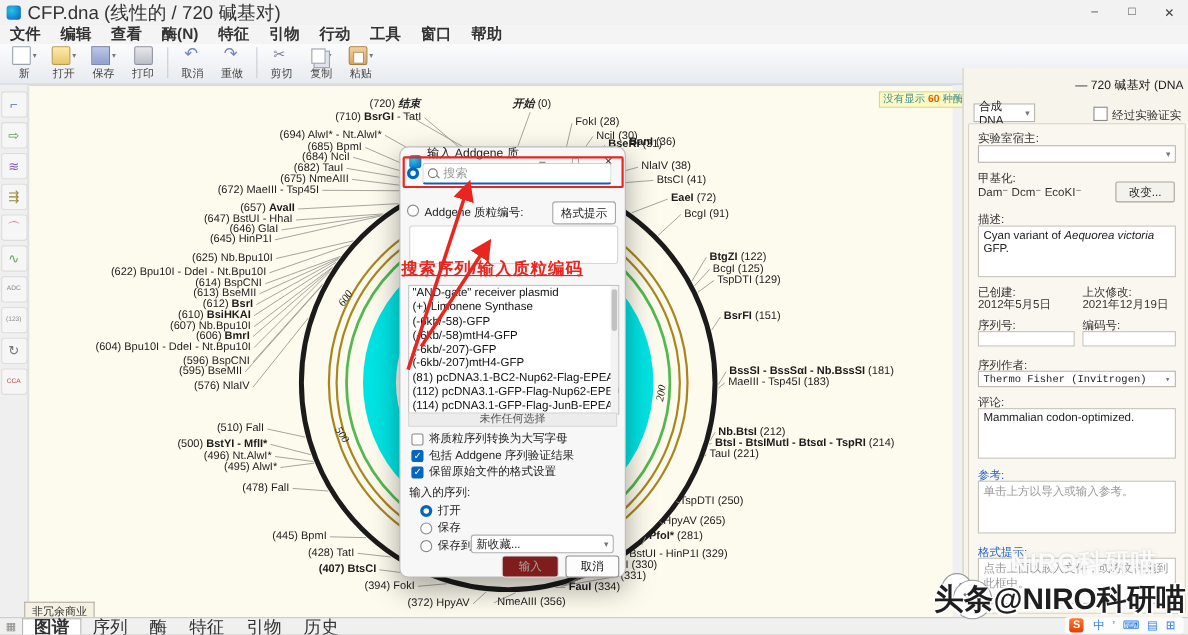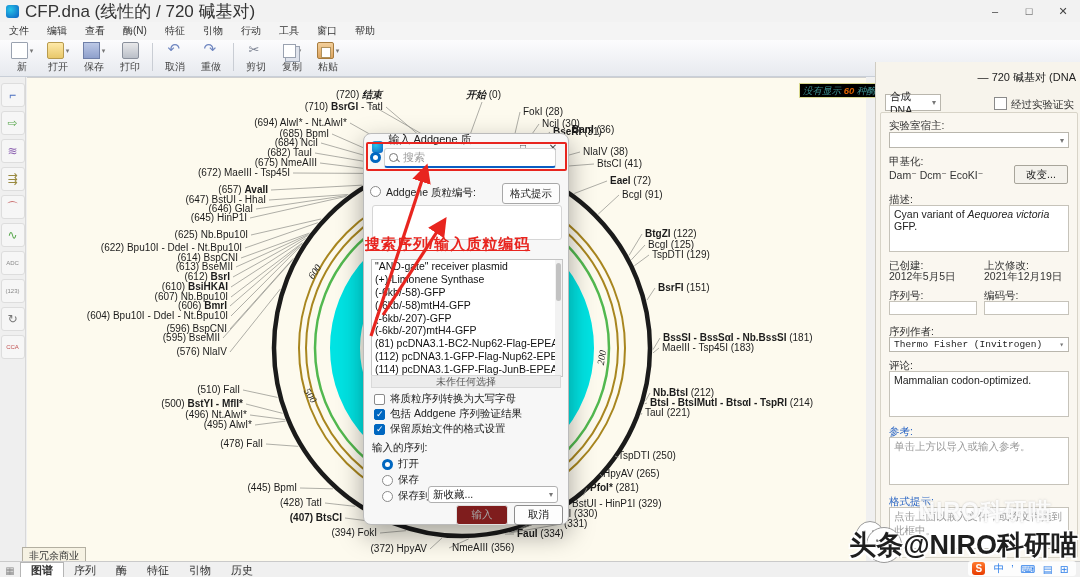--- a/index.html
+++ b/index.html
@@ -9,21 +9,21 @@
   .titlebar{position:absolute;left:0;top:0;width:100%;height:22px;background:#f2f2f2;
             display:flex;align-items:center;border-bottom:1px solid #e3e3e3;}
   .appicon{width:13px;height:13px;margin:0 6px;border-radius:3px;
            background:radial-gradient(circle at 35% 35%,#27c4e8,#0a5dc2);}
   .title{font-size:17px;color:#333;}
   .wincontrols{margin-left:auto;display:flex;}
   .wincontrols span{width:34px;height:21px;display:flex;align-items:center;justify-content:center;
                     font-size:11px;color:#444;}
   .menubar{position:absolute;left:0;top:22px;width:100%;height:18px;background:#f4f4f4;
            display:flex;align-items:center;}
-  .menubar span{padding:0 9px;font-size:10px;color:#333;}
+  .menubar span{padding:0 9px;font-size:14px;color:#333;font-weight:bold;}
   .toolbar{position:absolute;left:0;top:40px;width:100%;height:37px;
            background:linear-gradient(#fcfcfd,#e7eaef);border-bottom:1px solid #c9cfd8;
            display:flex;align-items:flex-start;padding-left:4px;box-sizing:border-box;}
   .tbtn{display:flex;flex-direction:column;align-items:center;padding:2px 5px;min-width:26px;}
   .tbtn .lab{font-size:10px;color:#444;margin-top:1px;white-space:nowrap;}
   .tbtn .icorow{display:flex;align-items:center;height:17px;}
   .tbtn .arrow{font-size:7px;color:#777;margin-left:2px;}
   .tsep{width:1px;height:28px;background:#c9cdd4;margin:3px 4px 0 4px;}
   .ic{width:15px;height:15px;position:relative;}
   .ic-doc{background:#fff;border:1px solid #9aa2b0;border-radius:1px;}
@@ -43,22 +43,22 @@
          font-size:10px;border:1px solid #ddd;border-radius:3px;background:#f6f6f6;}
   
   .canvas{position:absolute;left:27px;top:77px;width:839px;height:484px;background:#fdfaee;border-top:1px solid #cfcfcf;}
   #map-svg,#site-labels,#annot-svg{position:absolute;left:0;top:0;width:1080px;height:577px;pointer-events:none;}
   #site-labels{z-index:2;}
   #annot-svg{z-index:8;}
   .site{position:absolute;white-space:nowrap;font-size:10px;color:#1c1c1c;line-height:11px;}
   .site b{font-weight:bold;}
   .site i{font-style:italic;font-weight:bold;}
   .tick{position:absolute;font-size:10px;font-style:italic;font-family:"Liberation Serif",serif;color:#222;z-index:2;}
-  .badge{position:absolute;left:799px;top:83px;background:#000000;border:1px solid #ddddا8;
-         border:1px solid #d9d98f;font-size:9.5px;padding:0 3px;height:13px;line-height:13px;z-index:2;color:#3d8f8f;font-style:italic;}
+  .badge{position:absolute;left:799px;top:83px;background:#fef9c3;border:1px solid #ddddا8;
+         border:1px solid #d9d98f;font-size:9.5px;padding:0 3px;height:13px;line-height:13px;z-index:2;color:#3d8f8f;}
   .badge b{color:#e06400;font-weight:bold;}
   .enz-tab{position:absolute;left:22px;top:547px;z-index:2;background:#f6f2e3;border:1px solid #b3afa1;border-bottom:none;
            font-size:10px;padding:1px 6px;color:#333;}
   
   .rightpanel{position:absolute;left:875px;top:62px;width:205px;height:499px;background:#f7f4ec;border-left:1px solid #cfccc2;z-index:3;box-sizing:border-box;}
   .rp-head{position:absolute;left:0;top:8px;width:200px;text-align:right;font-size:11px;color:#222;white-space:nowrap;overflow:hidden;}
   .rp-group{position:absolute;left:4px;top:50px;width:196px;height:444px;border:1px solid #d8d4c8;background:#faf7f0;border-radius:2px;}
   .rp-label{position:absolute;font-size:10.5px;color:#333;white-space:nowrap;}
   .rp-label.link{color:#2b66c4;}
   .rp-box{position:absolute;background:#fff;border:1px solid #c6c3ba;font-size:10.5px;padding:2px 4px;box-sizing:border-box;overflow:hidden;}
@@ -106,21 +106,21 @@
   .dbtn.disabled{left:92px;top:371px;width:50px;background:#7f1d1d;border:1px solid #e0e0e0;color:#a5a5a5;}
   .dbtn.normal{left:150px;top:371px;width:47px;background:#fdfdfd;border:1px solid #8d8d8d;color:#111;}
   
   .red-rect{position:absolute;left:366px;top:142px;width:197px;height:25px;border:2.5px solid #e8251f;border-radius:2px;z-index:7;}
   .red-note{position:absolute;left:365px;top:235px;z-index:7;color:#e8251f;font-size:15px;font-weight:bold;
             text-decoration:underline;letter-spacing:1px;white-space:nowrap;}
   
   .statusbar{position:absolute;left:0;top:561px;width:100%;height:16px;background:#f0f0f0;border-top:1px solid #cacaca;
              display:flex;align-items:center;z-index:6;}
   .sb-icon{width:20px;text-align:center;color:#888;font-size:10px;}
-  .sb-tab{padding:0 10px;font-size:11px;color:#333;height:15px;line-height:15px;}
+  .sb-tab{padding:0 10px;font-size:16px;color:#333;height:15px;line-height:15px;}
   .sb-tab.active{background:#fff;border:1px solid #b5b5b5;border-bottom:none;font-weight:bold;}
   
   .ime{position:absolute;right:4px;bottom:1px;height:15px;display:flex;align-items:center;z-index:9;background:rgba(255,255,255,.85);
        border-radius:3px;padding:0 4px;}
   .ime .slogo{width:13px;height:13px;border-radius:3px;background:linear-gradient(#ff7a2f,#e83c00);color:#fff;
               font-weight:bold;font-size:10px;display:flex;align-items:center;justify-content:center;margin-right:5px;}
   .ime .it{color:#2b7de9;font-size:10.5px;margin:0 3.5px;}
   .watermark{position:absolute;right:2px;bottom:14px;z-index:9;text-align:right;pointer-events:none;}
   .wm-ghost{color:rgba(255,255,255,.9);font-size:23px;font-weight:bold;text-shadow:0 0 2px rgba(150,150,150,.5);
             margin-right:26px;letter-spacing:1px;}

